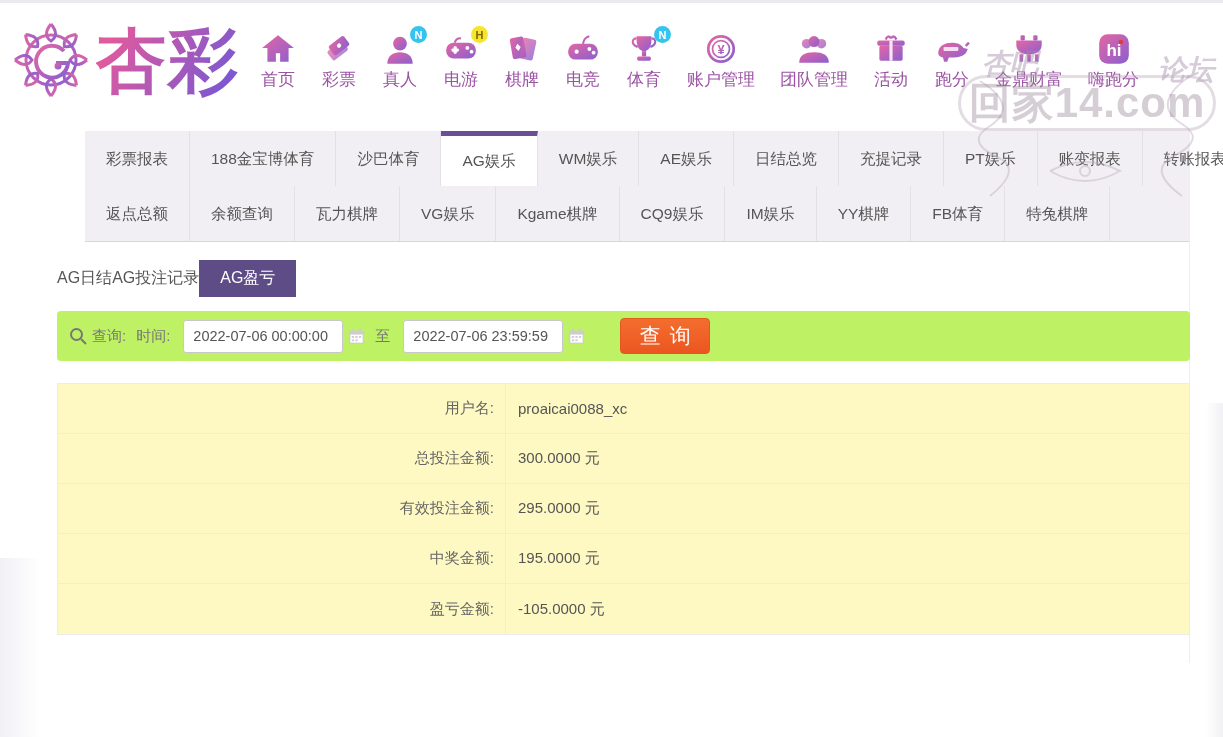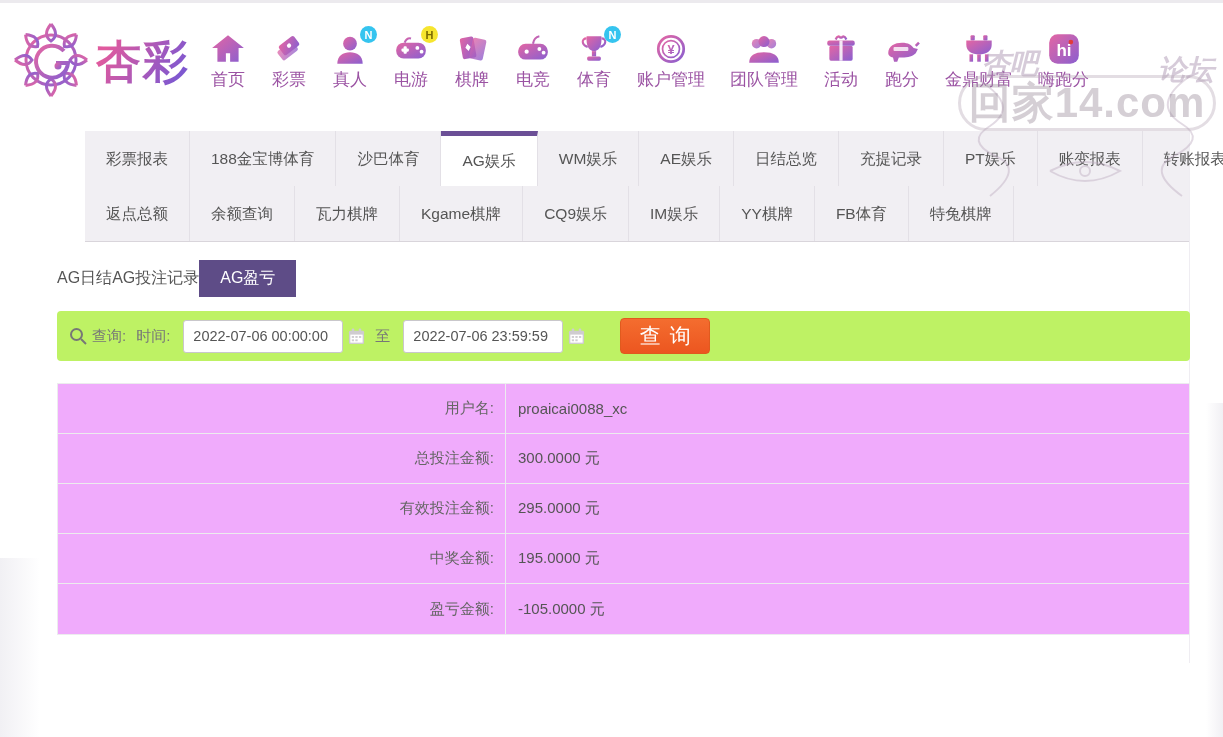--- a/index.html
+++ b/index.html
@@ -3,21 +3,21 @@
 <meta charset="utf-8">
 <style>
   * { box-sizing: border-box; margin: 0; padding: 0; }
   html,body { width:1223px; height:737px; overflow:hidden; background:#fff;
     font-family:"Liberation Sans","DejaVu Sans",sans-serif; }
   body { position:relative; border-top:3px solid #eceaee; }
 
   
   .header { height:118px; display:flex; align-items:center; padding-left:12px; background:#fff; }
   .logo { display:flex; align-items:center; cursor:pointer; }
-  .logo-text { font-size:45px; font-weight:bold; margin-left:6px;
+  .logo-text { font-size:70px; font-weight:bold; margin-left:6px;
     background:linear-gradient(120deg,#e05a9e 15%,#7e58d0 85%);
     -webkit-background-clip:text; background-clip:text; color:transparent; letter-spacing:2px; }
   .nav { display:flex; align-items:flex-start; margin-left:20px; gap:25px; }
   .nav-item { position:relative; display:flex; flex-direction:column; align-items:center;
     gap:3px; color:#9b53a3; font-size:17px; cursor:pointer; white-space:nowrap; }
   .nico { width:36px; height:32px; display:block; }
   .badge { position:absolute; top:-7px; right:-9px; width:17px; height:17px; border-radius:50%;
     font-size:11px; font-weight:bold; display:flex; align-items:center; justify-content:center;
     color:#fff; background:#35c4ef; z-index:2; }
   .badge.yellow { background:#f6e52f; color:#7a6a00; }
@@ -56,21 +56,21 @@
   .date-input { width:160px; height:33px; border:1px solid #c9c7cb; border-radius:3px;
     padding:0 9px; font-size:14.5px; color:#555; background:#fff;
     font-family:"Liberation Sans",sans-serif; margin-left:8px; }
   .cal { width:17px; height:17px; margin:0 5px; }
   .btn-query { margin-left:30px; width:90px; height:36px; border:1px solid #e05a1e; border-radius:4px;
     background:linear-gradient(#f46d2f,#ec5620); color:#fff; font-size:21px;
     letter-spacing:9px; padding-left:9px; cursor:pointer; font-family:"Liberation Sans",sans-serif; }
 
   
   .rtable { margin-top:22px; border:1px solid #ececee; }
-  .trow { display:flex; height:50px; border-bottom:1px solid #ececee; font-size:15px; background:#f0abfc; }
+  .trow { display:flex; height:50px; border-bottom:1px solid #ececee; font-size:15px; background:#fef9c3; }
   .trow:last-child { border-bottom:none; }
   .tlabel { width:448px; color:#666; border-right:1px solid #ececee;
     display:flex; align-items:center; justify-content:flex-end; padding-right:11px; }
   .tvalue { display:flex; align-items:center; padding-left:12px; color:#555; }
 
   
   .gutter-left { position:absolute; left:0; top:555px; bottom:0; width:40px;
     background:linear-gradient(to right,#f1f0f4,#ffffff); z-index:5; }
   .gutter-right { position:absolute; right:0; top:400px; bottom:0; width:17px;
     background:linear-gradient(to left,#f1f0f4,#ffffff); z-index:5; }
@@ -264,20 +264,21 @@
       <span class="tab">日结总览</span>
       <span class="tab">充提记录</span>
       <span class="tab">PT娱乐</span>
       <span class="tab">账变报表</span>
       <span class="tab">转账报表</span>
     </div>
     <div class="tabs-row">
       <span class="tab">返点总额</span>
       <span class="tab">余额查询</span>
       <span class="tab">瓦力棋牌</span>
+      <span class="tab">VG娱乐</span>
       <span class="tab">Kgame棋牌</span>
       <span class="tab">CQ9娱乐</span>
       <span class="tab">IM娱乐</span>
       <span class="tab">YY棋牌</span>
       <span class="tab">FB体育</span>
       <span class="tab">特兔棋牌</span>
     </div>
   </div>
 
   <div class="content">

